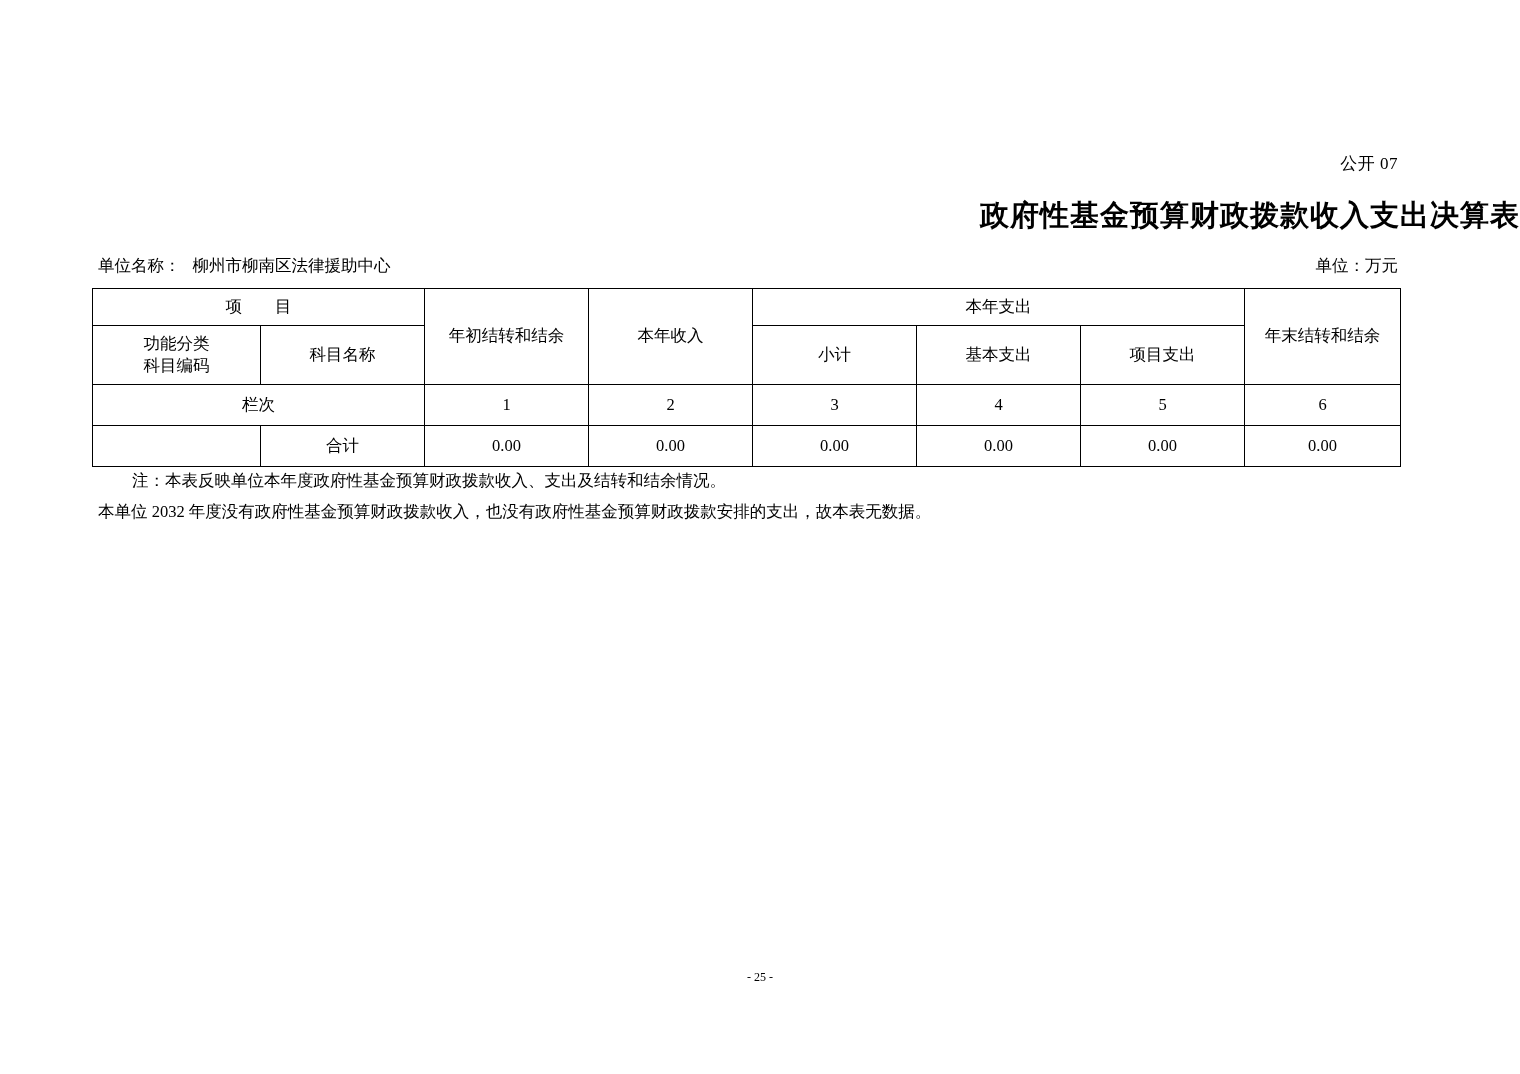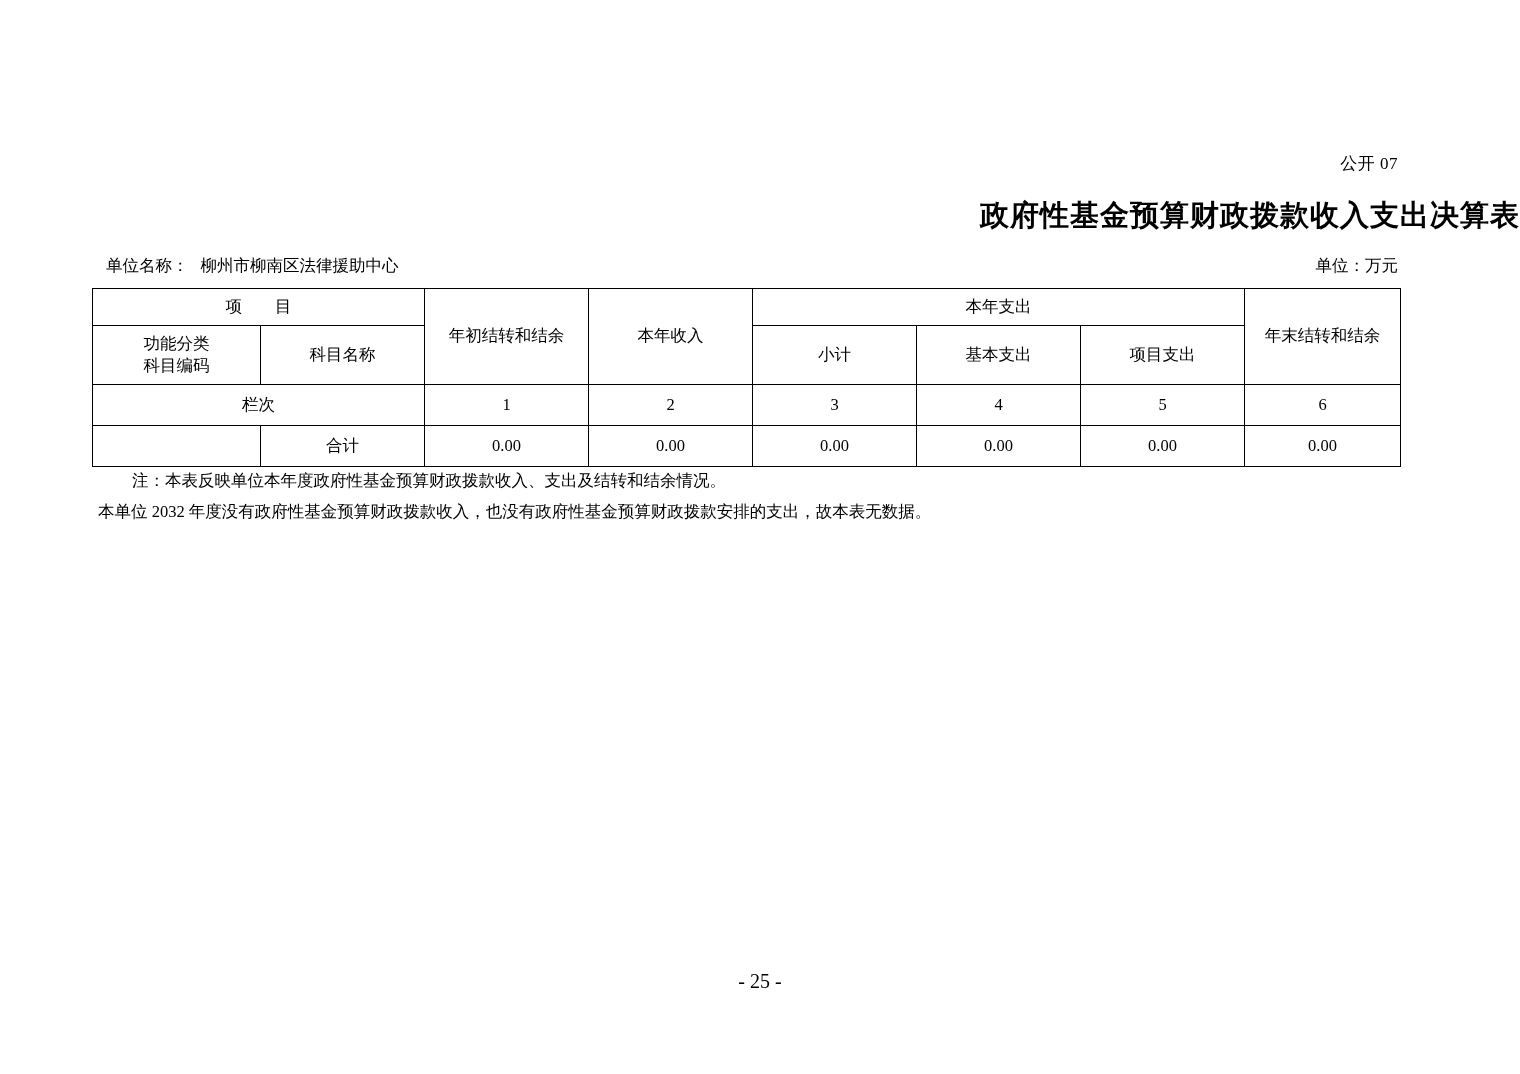--- a/index.html
+++ b/index.html
@@ -38,21 +38,21 @@
   .meta-row {
     position: absolute;
     top: 255px;
     left: 98px;
     right: 122px;
     height: 22px;
     font-size: 16.5px;
   }
   .meta-left {
     position: absolute;
-    left: 8px;
+    left: 0;
     top: 0;
     white-space: pre;
     text-align: center;
   }
   .meta-left .unit-value {
     margin-left: 12px;
   }
   .meta-right {
     position: absolute;
     right: 0;
@@ -102,21 +102,21 @@
     line-height: 1.9;
   }
   .notes .line1 { padding-left: 34px; }
   .notes .line2 { padding-left: 0px; }
   .page-number {
     position: absolute;
     top: 970px;
     left: 0;
     width: 100%;
     text-align: center;
-    font-size: 20px;
+    font-size: 12px;
   }
 </style>
 </head>
 <body>
 
 <div class="page">
 
   <div class="doc-header">公开 07</div>
 
   <div class="doc-title">政府性基金预算财政拨款收入支出决算表</div>

